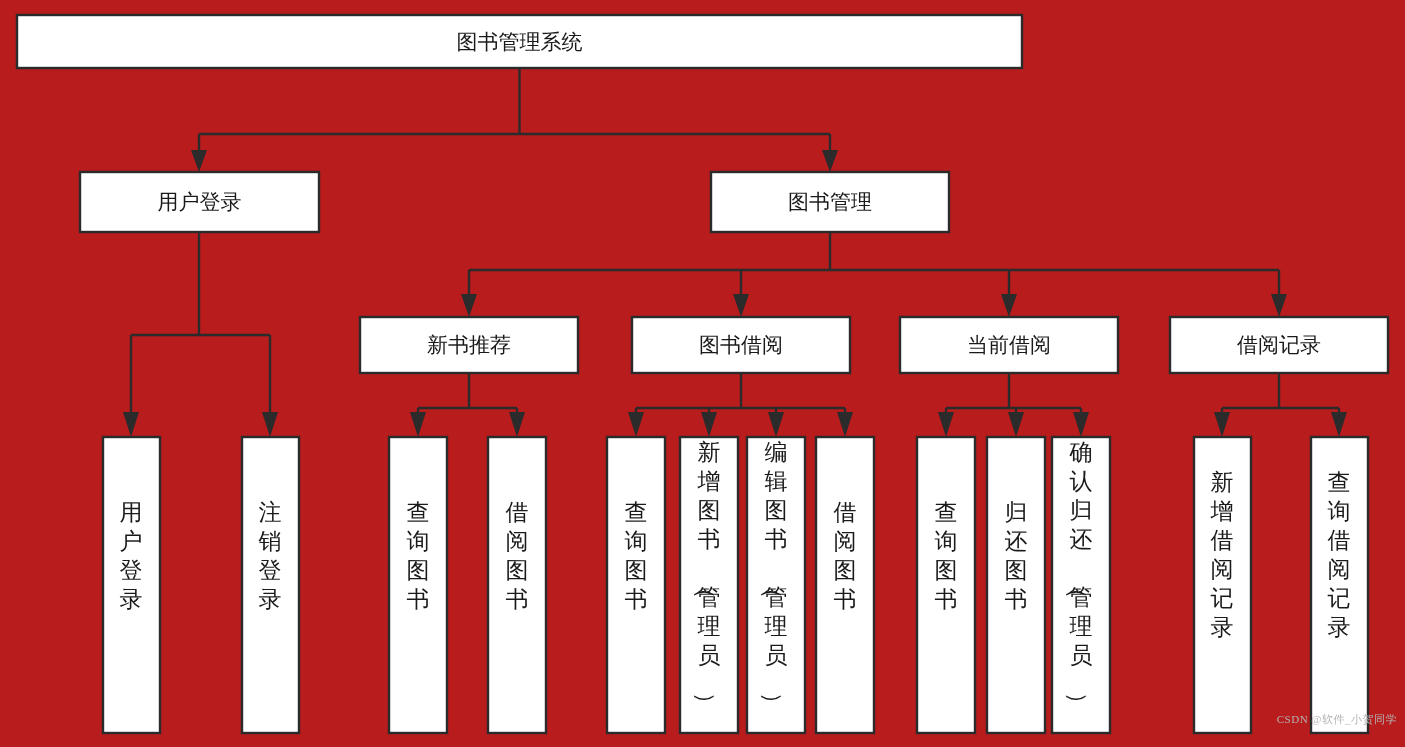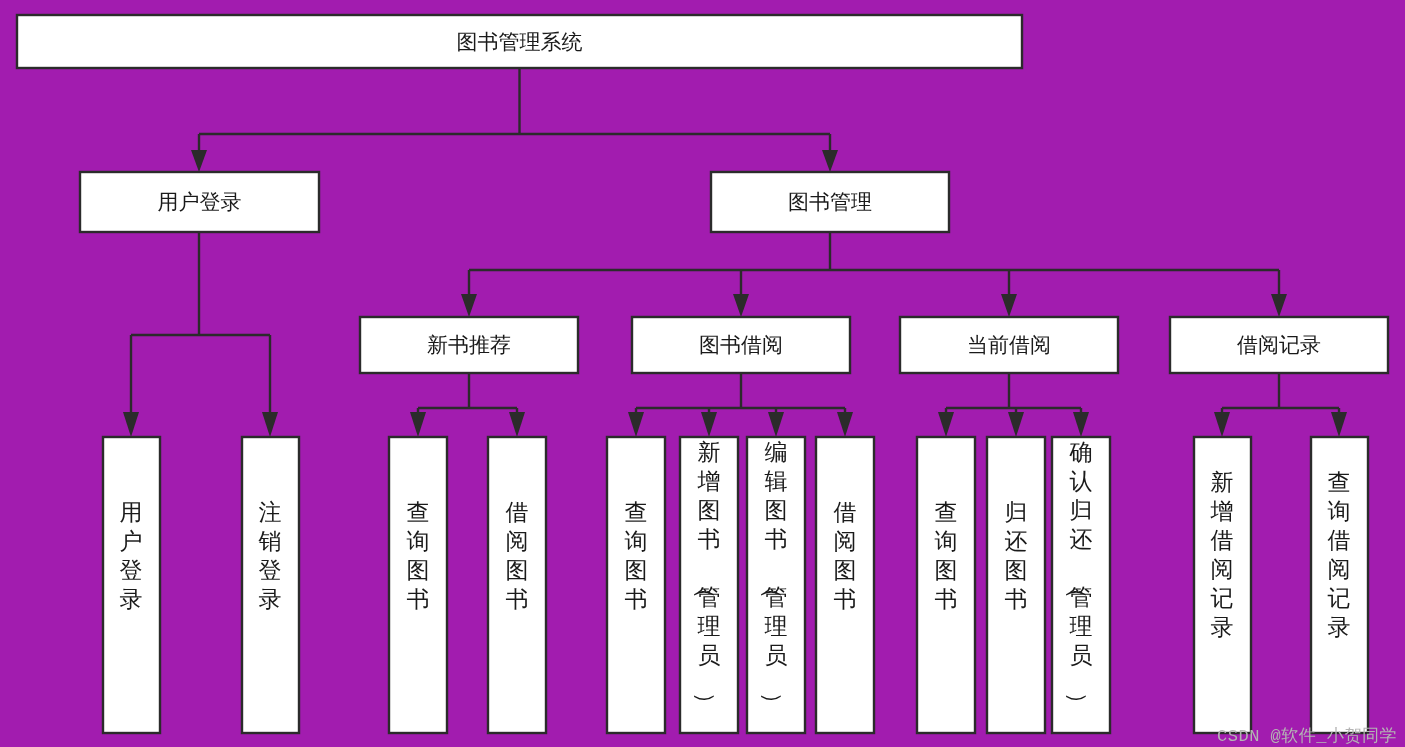--- a/index.html
+++ b/index.html
@@ -10,21 +10,21 @@
   body {
     width: 1405px;
     height: 747px;
     font-family: "Liberation Sans", sans-serif;
     overflow: hidden;
   }
   #diagram-root {
     position: relative;
     width: 1405px;
     height: 747px;
-    background: #a21caf;
+    background: #b91c1c;
   }
   svg.tree-canvas {
     position: absolute;
     left: 0;
     top: 0;
     width: 1405px;
     height: 747px;
   }
   .node-box {
     fill: #ffffff;
@@ -50,23 +50,23 @@
   }
   .node-label-v {
     font-family: "Liberation Sans", sans-serif;
     font-size: 23px;
     fill: #1a1a1a;
     text-anchor: middle;
   }
   .watermark {
     position: absolute;
     right: 8px;
-    bottom: 0;
-    font-family: Liberation Mono, monospace;
-    font-size: 17px;
+    bottom: 20px;
+    font-family: Liberation Serif, serif;
+    font-size: 11px;
     color: #b4b4b4;
     white-space: nowrap;
     letter-spacing: 0.5px;
   }
 </style>
 </head>
 <body>
 
 <div id="diagram-root">
 

